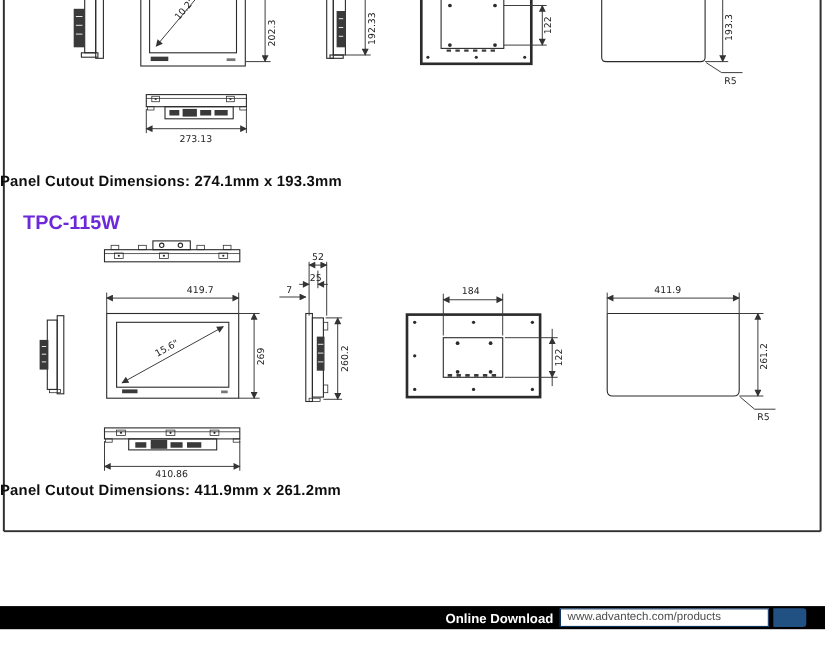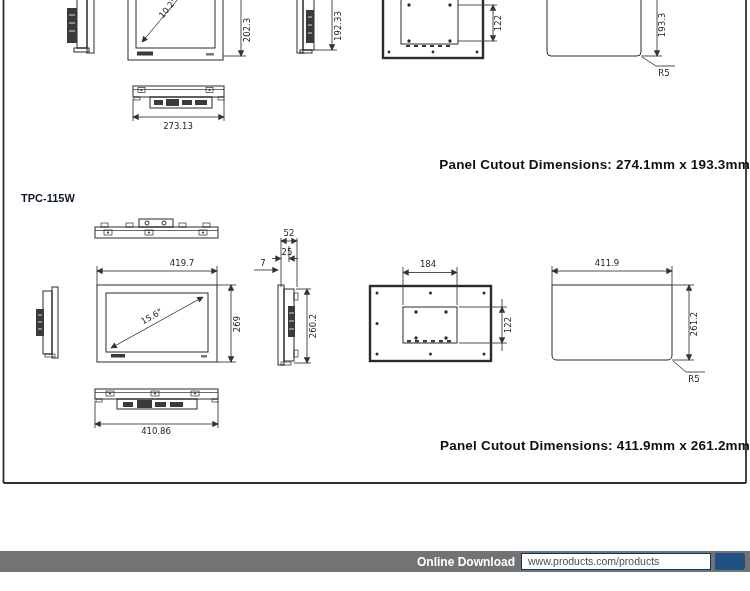--- a/index.html
+++ b/index.html
@@ -9,25 +9,25 @@
   .ln{fill:none;stroke:#2b2b2b;stroke-width:1;}
   .thk{stroke-width:2.4;}
   .thin{stroke-width:0.7;}
   .dim{fill:none;stroke:#3c3c3c;stroke-width:0.9;}
   .bd{stroke:#2f2f2f;stroke-width:1.8;fill:none;}
   .dkf{fill:#3a3a3a;stroke:none;}
   .gry{fill:#777;stroke:none;}
   .hole{fill:#2b2b2b;stroke:none;}
   .stripe{stroke:#ffffff;stroke-width:0.8;}
   .dtxt{text-anchor:middle;}
-  .heading{position:absolute;left:0;width:750px;text-align:right;
+  .heading{position:absolute;left:0;width:750px;text-align:left;
            font-weight:bold;font-size:13.5px;color:#0f0f0f;letter-spacing:0.2px;}
-  .model-title{position:absolute;left:21px;font-weight:bold;font-size:11px;color:#0f172a;text-align:center;}
-  .footer-bar{position:absolute;left:0;top:551px;width:750px;height:21px;background:#737373;
-              display:flex;align-items:center;justify-content:flex-end;padding-right:5px;box-sizing:border-box;}
+  .model-title{position:absolute;left:21px;font-weight:bold;font-size:18px;color:#6d28d9;text-align:center;}
+  .footer-bar{position:absolute;left:0;top:551px;width:750px;height:21px;background:#000000;
+              display:flex;align-items:center;justify-content:flex-end;padding-right:17px;box-sizing:border-box;}
   .footer-label{color:#ffffff;font-weight:bold;font-size:12px;margin-right:6px;white-space:nowrap;}
   .url-box{background:#ffffff;border:1px solid #0d3560;width:182px;height:15px;line-height:15px;
            font-size:10.5px;color:#4d4d4d;padding-left:6px;overflow:hidden;white-space:nowrap;}
   .accent-sq{width:30px;height:17px;background:#215083;border-radius:0 3px 3px 0;margin-left:4px;}
 </style>
 </head>
 <body>
 
 <div id="page">
 
@@ -314,17 +314,17 @@
   
   <div class="heading" style="top:157px;">Panel Cutout Dimensions: 274.1mm x 193.3mm</div>
 
   <div class="model-title" style="top:192px;">TPC-115W</div>
 
   <div class="heading" style="top:438px;">Panel Cutout Dimensions: 411.9mm x 261.2mm</div>
 
   
   <div class="footer-bar">
     <span class="footer-label">Online Download</span>
-    <span class="url-box">www.products.com/products</span>
+    <span class="url-box">www.advantech.com/products</span>
     <span class="accent-sq"></span>
   </div>
 
 </div>
 
 </body></html>

